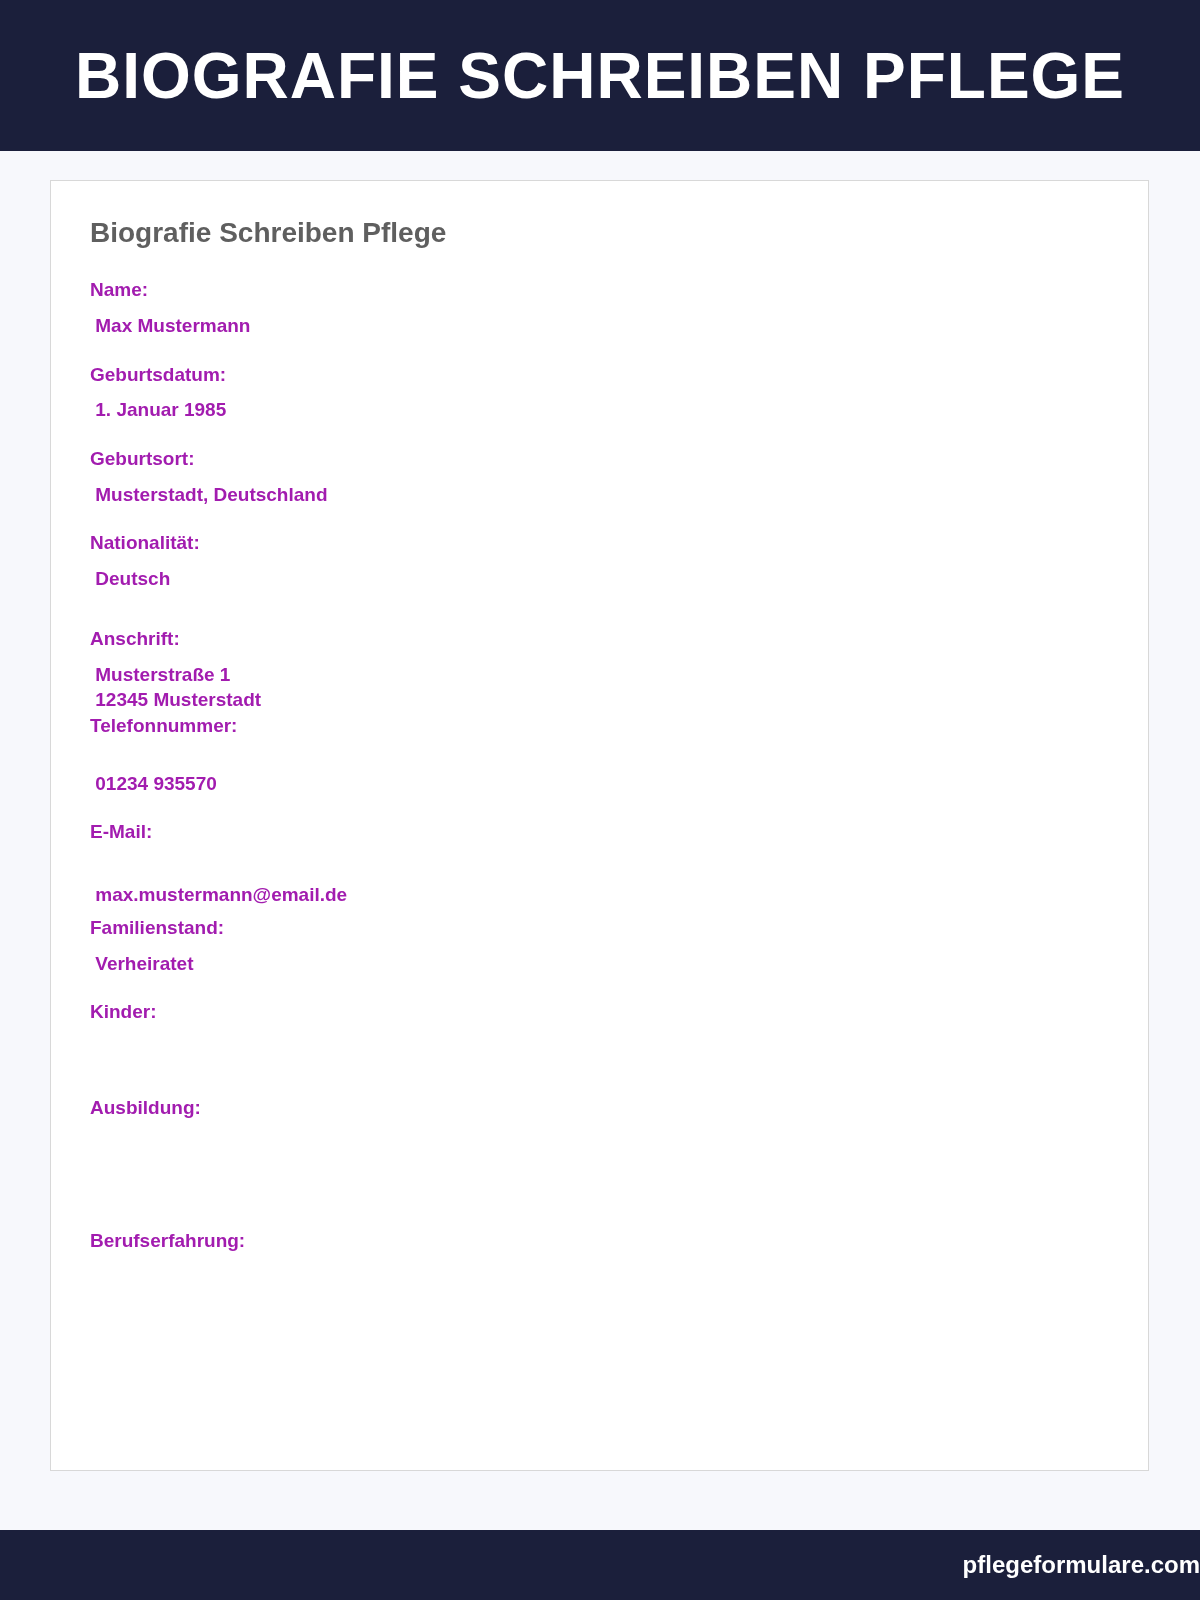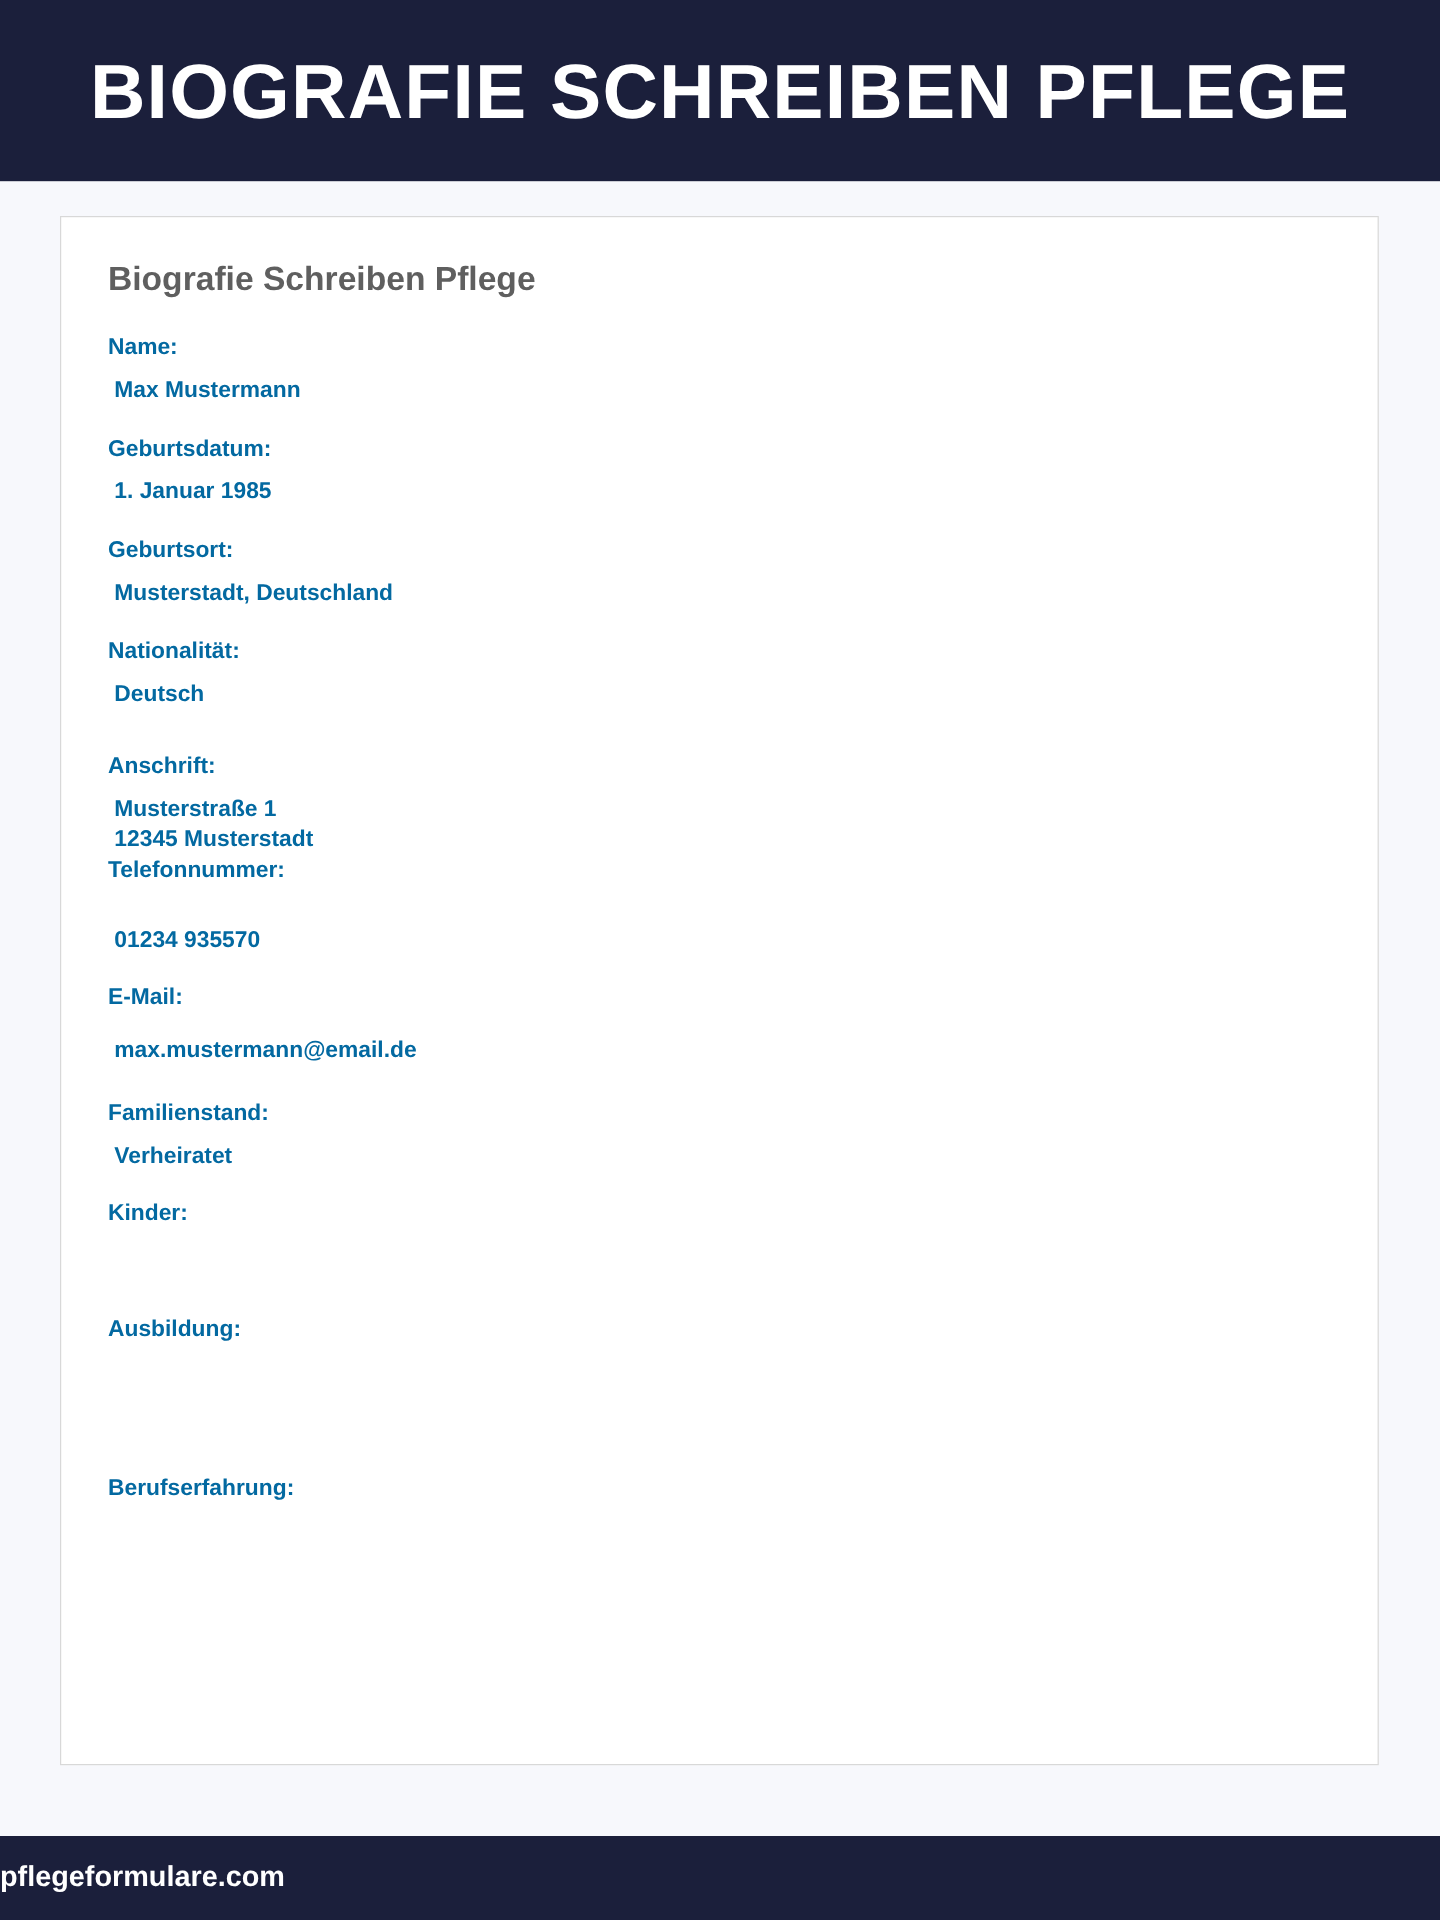--- a/index.html
+++ b/index.html
@@ -21,28 +21,28 @@
     }
     .card {
       position: absolute; left: 50px; top: 180px; width: 1099px; height: 1291px;
       background: #ffffff; border: 1px solid #d8d8d8; box-sizing: border-box;
     }
     .doc-title {
       position: absolute; left: 39px; top: 36px;
       font-size: 28px; font-weight: bold; color: #5f5f5f; margin: 0;
     }
     .label, .value {
-      position: absolute; left: 39px; font-size: 19px; font-weight: bold; color: #0369a1;
+      position: absolute; left: 39px; font-size: 19px; font-weight: bold; color: #a21caf;
       white-space: pre; line-height: 25px;
     }
     .value { left: 39px; }
     .footer {
       position: absolute; left: 0; top: 1530px; width: 1200px; height: 70px;
       background: #1b1f3b;
-      display: flex; align-items: center; justify-content: flex-start;
+      display: flex; align-items: center; justify-content: flex-end;
     }
     .footer span { color: #ffffff; font-weight: bold; font-size: 24px; }
   </style>
 </head>
 <body>
 
 <div class="header">
   <h1>BIOGRAFIE SCHREIBEN PFLEGE</h1>
 </div>
 
@@ -62,21 +62,21 @@
   <div class="value" style="top:385px"> Deutsch</div>
 
   <div class="label" style="top:445px">Anschrift:</div>
   <div class="value" style="top:481px"> Musterstraße 1
  12345 Musterstadt</div>
 
   <div class="label" style="top:532px">Telefonnummer:</div>
   <div class="value" style="top:590px"> 01234 935570</div>
 
   <div class="label" style="top:638px">E-Mail:</div>
-  <div class="value" style="top:682px"> max.mustermann@email.de</div>
+  <div class="value" style="top:701px"> max.mustermann@email.de</div>
 
   <div class="label" style="top:734px">Familienstand:</div>
   <div class="value" style="top:770px"> Verheiratet</div>
 
   <div class="label" style="top:818px">Kinder:</div>
 
   <div class="label" style="top:914px">Ausbildung:</div>
 
   <div class="label" style="top:1047px">Berufserfahrung:</div>
 </div>

